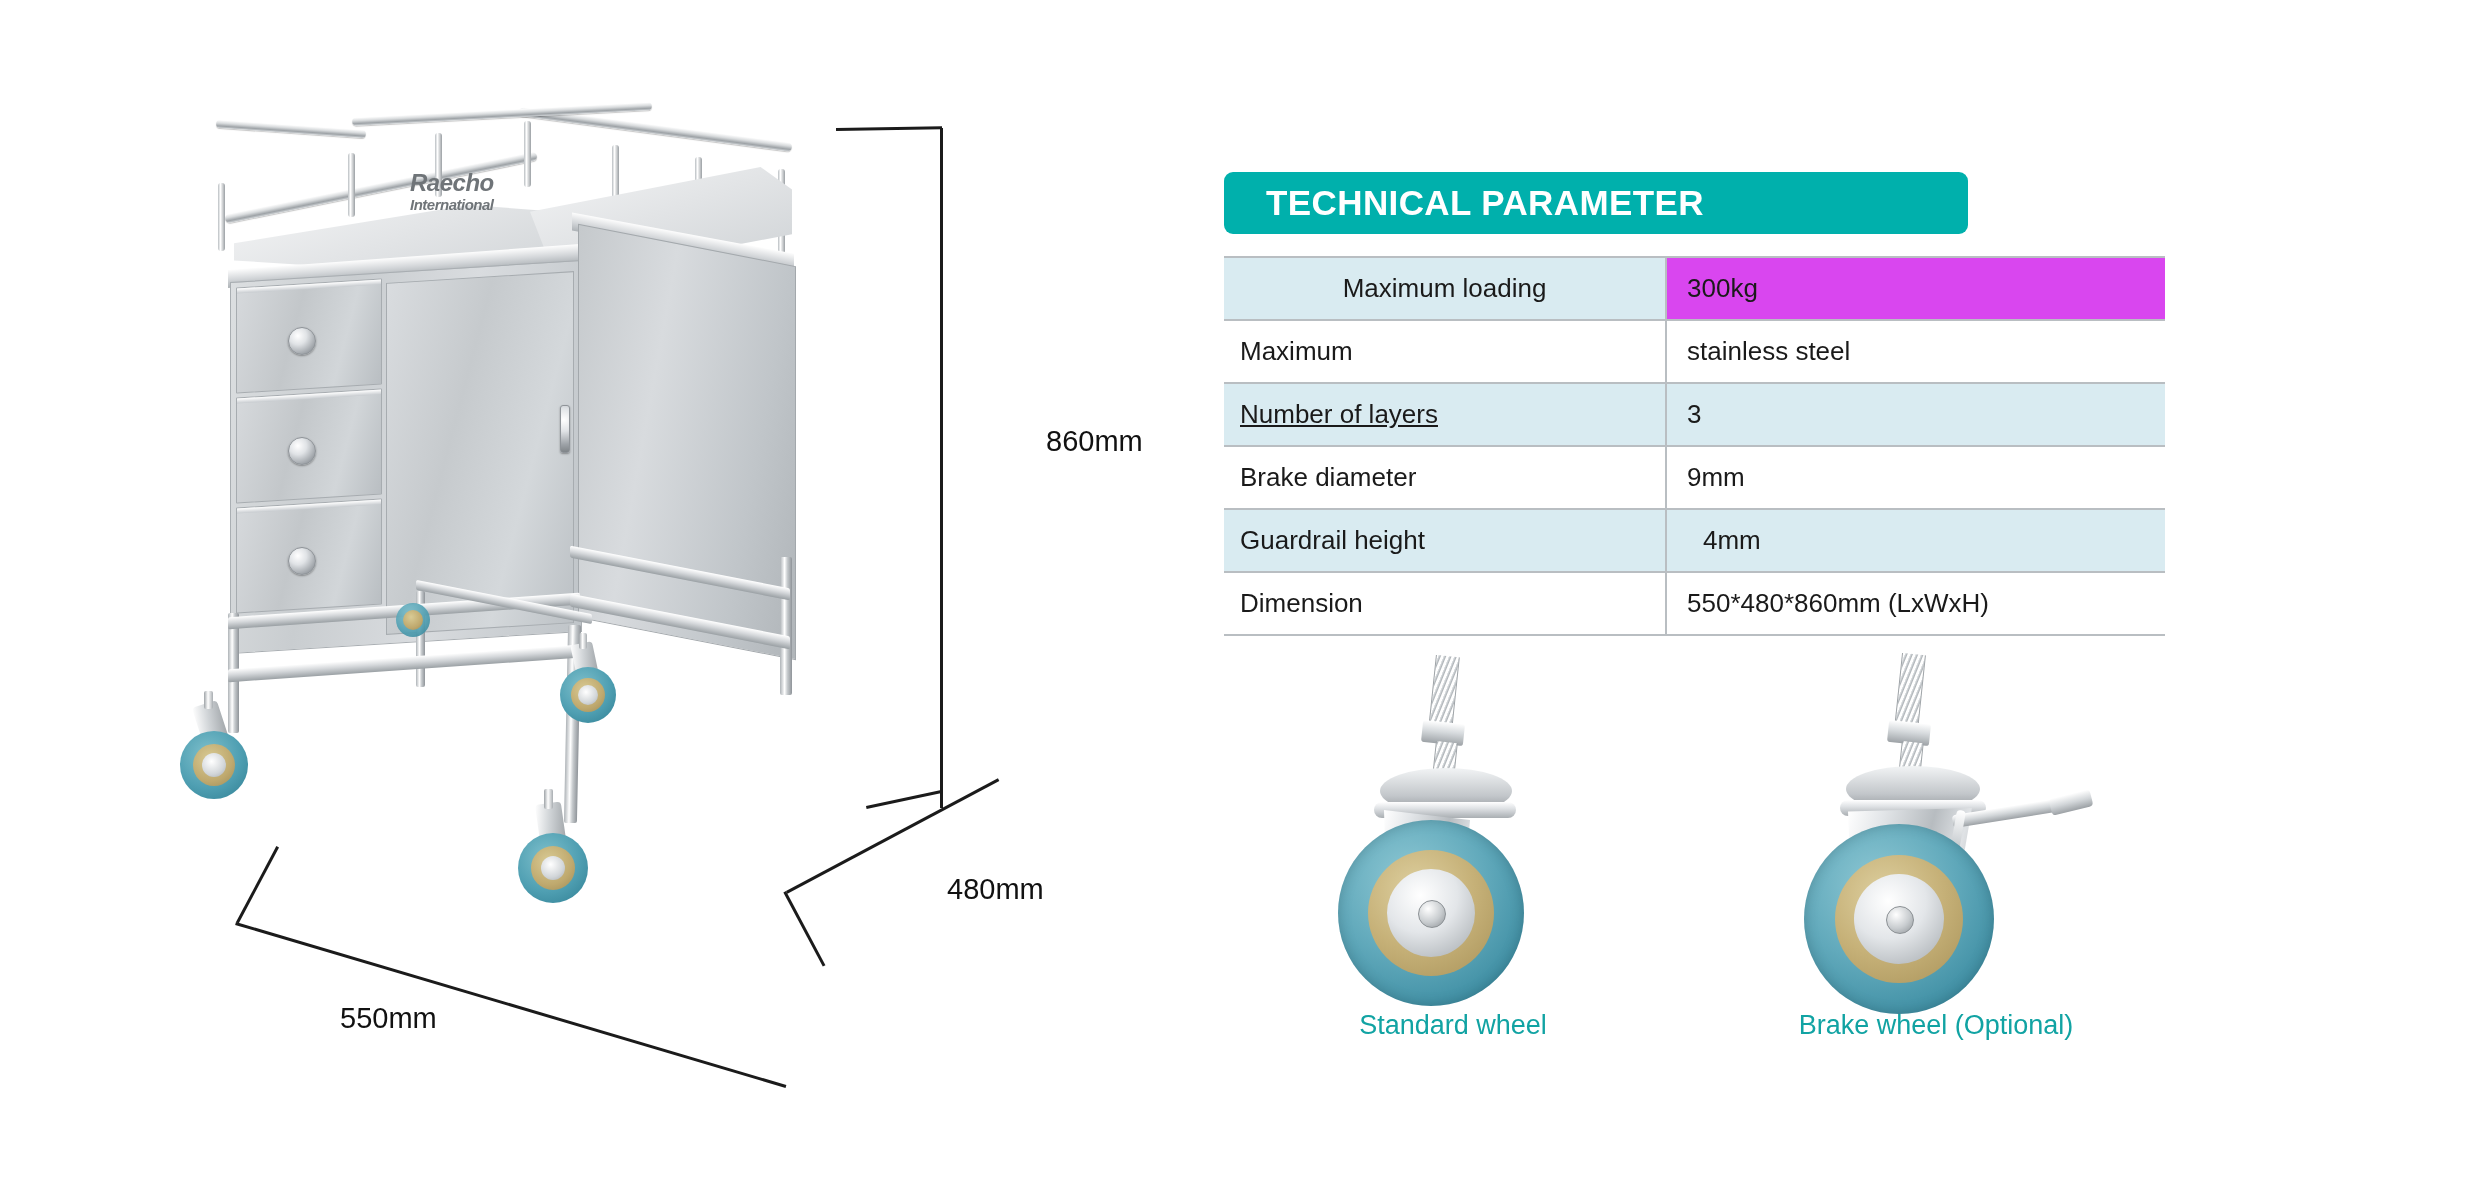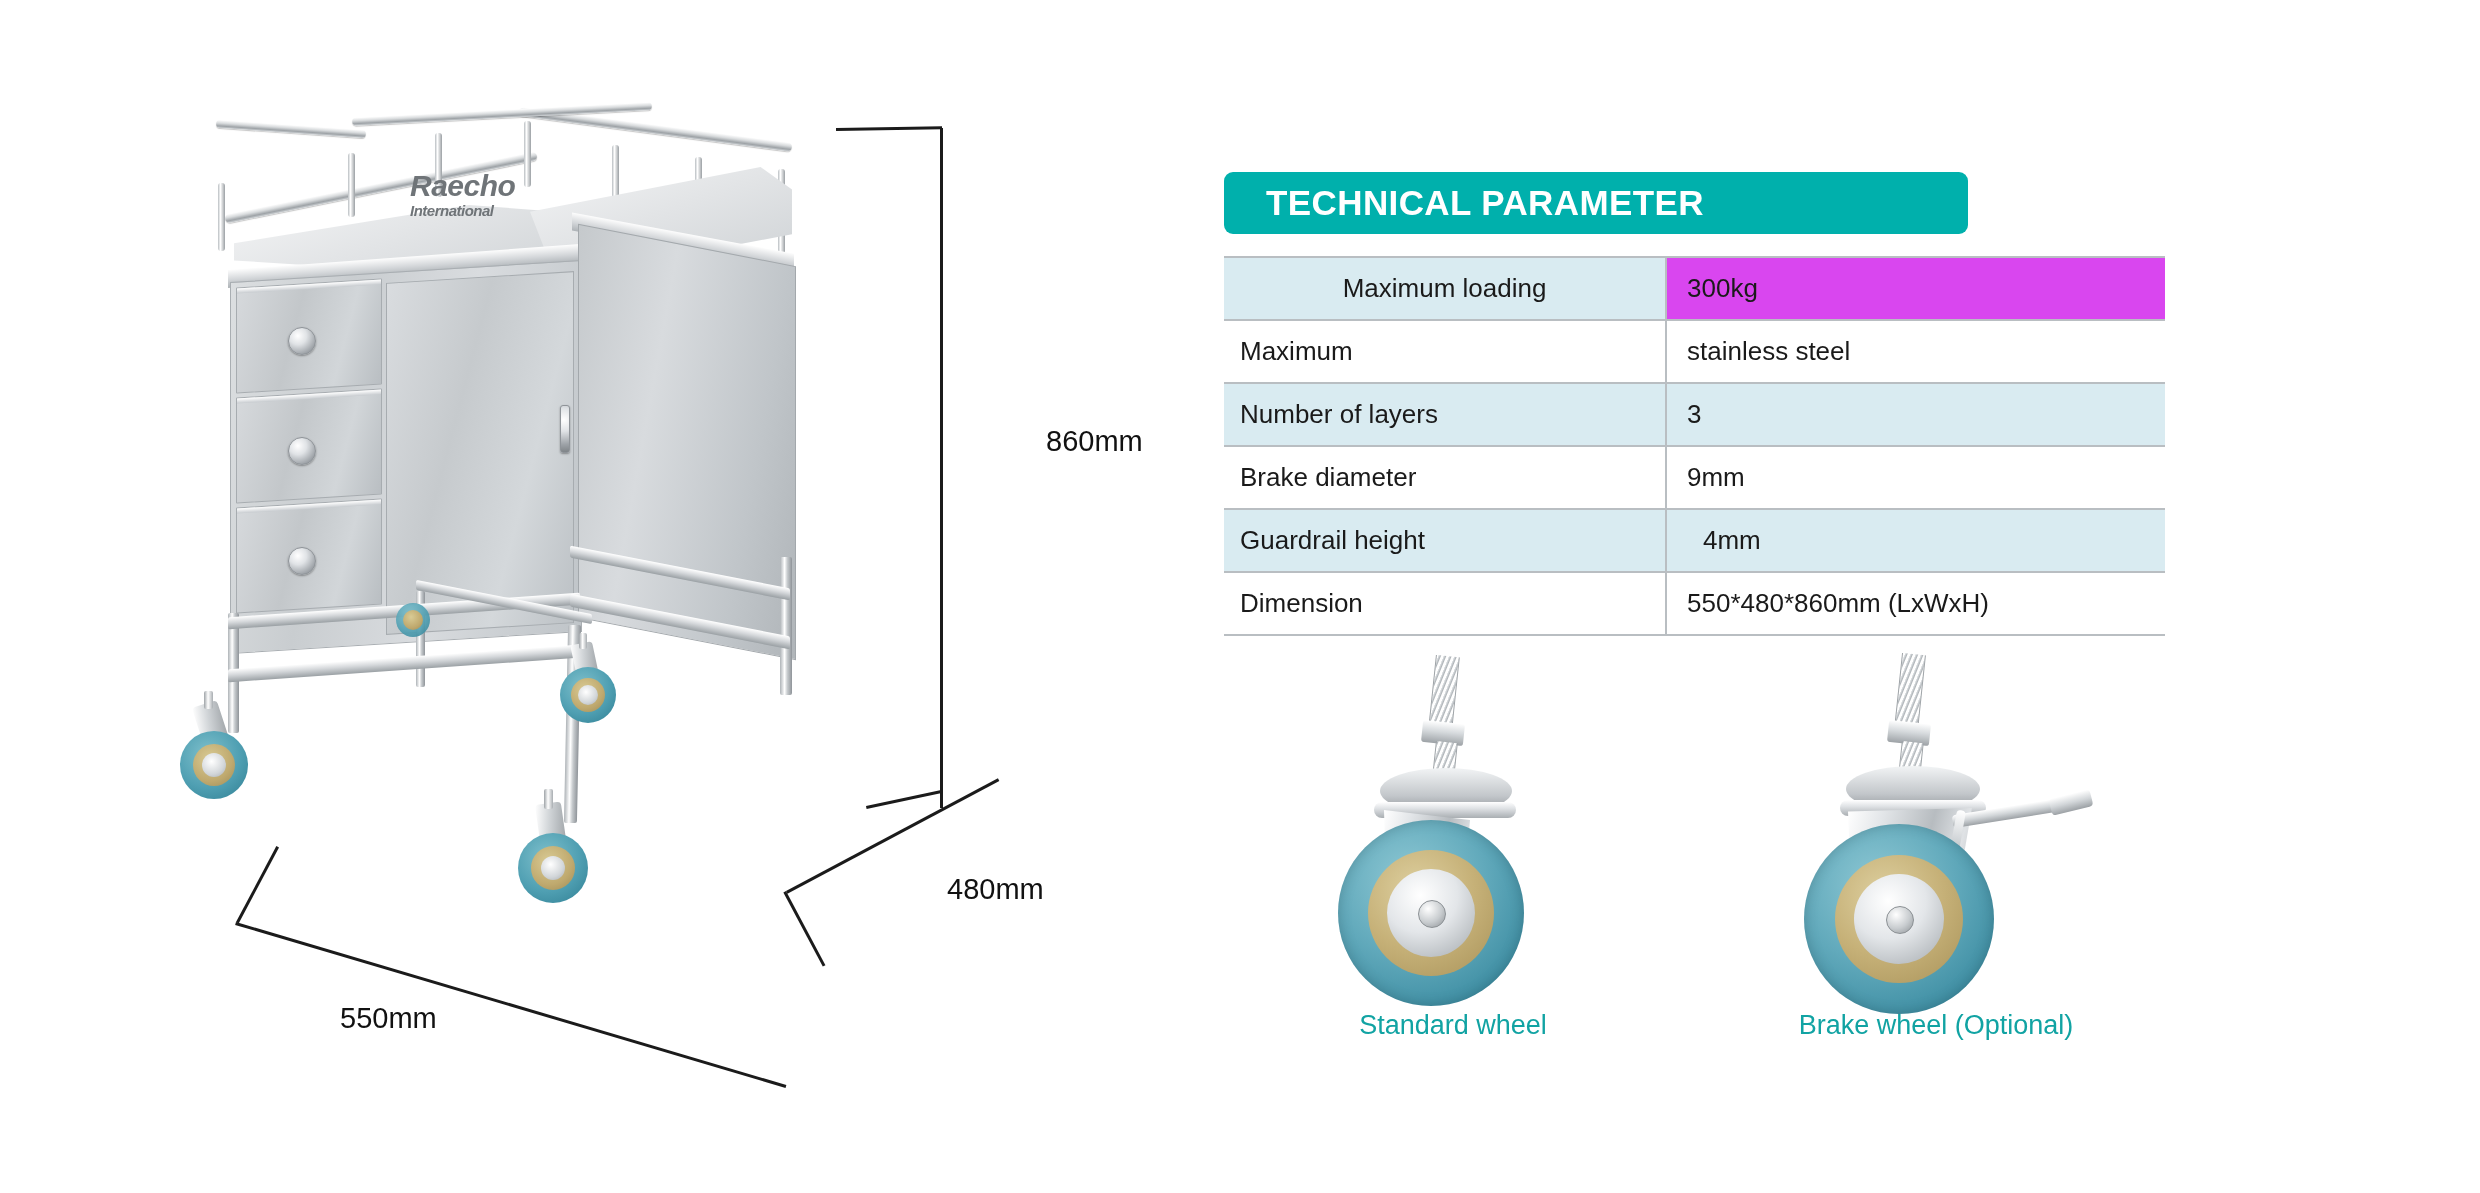--- a/index.html
+++ b/index.html
@@ -90,21 +90,21 @@
   .logo-block {
     position: absolute;
     color: #6f7478;
     font-weight: bold;
     font-style: italic;
     letter-spacing: -.5px;
     text-align: left;
     line-height: 1;
     user-select: none;
   }
-  .logo-main { font-size: 30px; }
+  .logo-main { font-size: 24px; }
   .logo-sub  { font-size: 15px; margin-top: 2px; }
 
   
   .leg {
     position: absolute;
     background: linear-gradient(90deg,#aeb3b7 0%,#ffffff 38%,#c6cacd 62%,#8f9499 100%);
     border-radius: 2px;
   }
   .cross-rail {
     position: absolute;
@@ -378,21 +378,21 @@
     <tbody>
       <tr class="alt">
         <td class="k center" style="background: rgb(217, 235, 241); border-top-color: rgb(185, 190, 194); border-bottom-color: rgb(185, 190, 194); border-right-color: rgb(185, 190, 194);">Maximum loading</td>
         <td class="v" style="background: #d946ef; border-top-color: rgb(185, 190, 194); border-bottom-color: rgb(185, 190, 194);">300kg</td>
       </tr>
       <tr class="plain">
         <td class="k" style="border-top-color: rgb(185, 190, 194); border-bottom-color: rgb(185, 190, 194); border-right-color: rgb(185, 190, 194);">Maximum</td>
         <td class="v" style="border-top-color: rgb(185, 190, 194); border-bottom-color: rgb(185, 190, 194);">stainless steel</td>
       </tr>
       <tr class="alt">
-        <td class="k" style="background: rgb(217, 235, 241); border-top-color: rgb(185, 190, 194); border-bottom-color: rgb(185, 190, 194); border-right-color: rgb(185, 190, 194);">Number of layers</td>
+        <td class="k" style="background: rgb(217, 235, 241); border-top-color: rgb(185, 190, 194); border-bottom-color: rgb(185, 190, 194); border-right-color: rgb(185, 190, 194); text-decoration: underline;">Number of layers</td>
         <td class="v" style="background: rgb(217, 235, 241); border-top-color: rgb(185, 190, 194); border-bottom-color: rgb(185, 190, 194);">3</td>
       </tr>
       <tr class="plain">
         <td class="k" style="border-top-color: rgb(185, 190, 194); border-bottom-color: rgb(185, 190, 194); border-right-color: rgb(185, 190, 194);">Brake diameter</td>
         <td class="v" style="border-top-color: rgb(185, 190, 194); border-bottom-color: rgb(185, 190, 194);">9mm</td>
       </tr>
       <tr class="alt">
         <td class="k" style="background: rgb(217, 235, 241); border-top-color: rgb(185, 190, 194); border-bottom-color: rgb(185, 190, 194); border-right-color: rgb(185, 190, 194);">Guardrail height</td>
         <td class="v" style="background: rgb(217, 235, 241); border-top-color: rgb(185, 190, 194); border-bottom-color: rgb(185, 190, 194); padding-left: 36px;">4mm</td>
       </tr>

